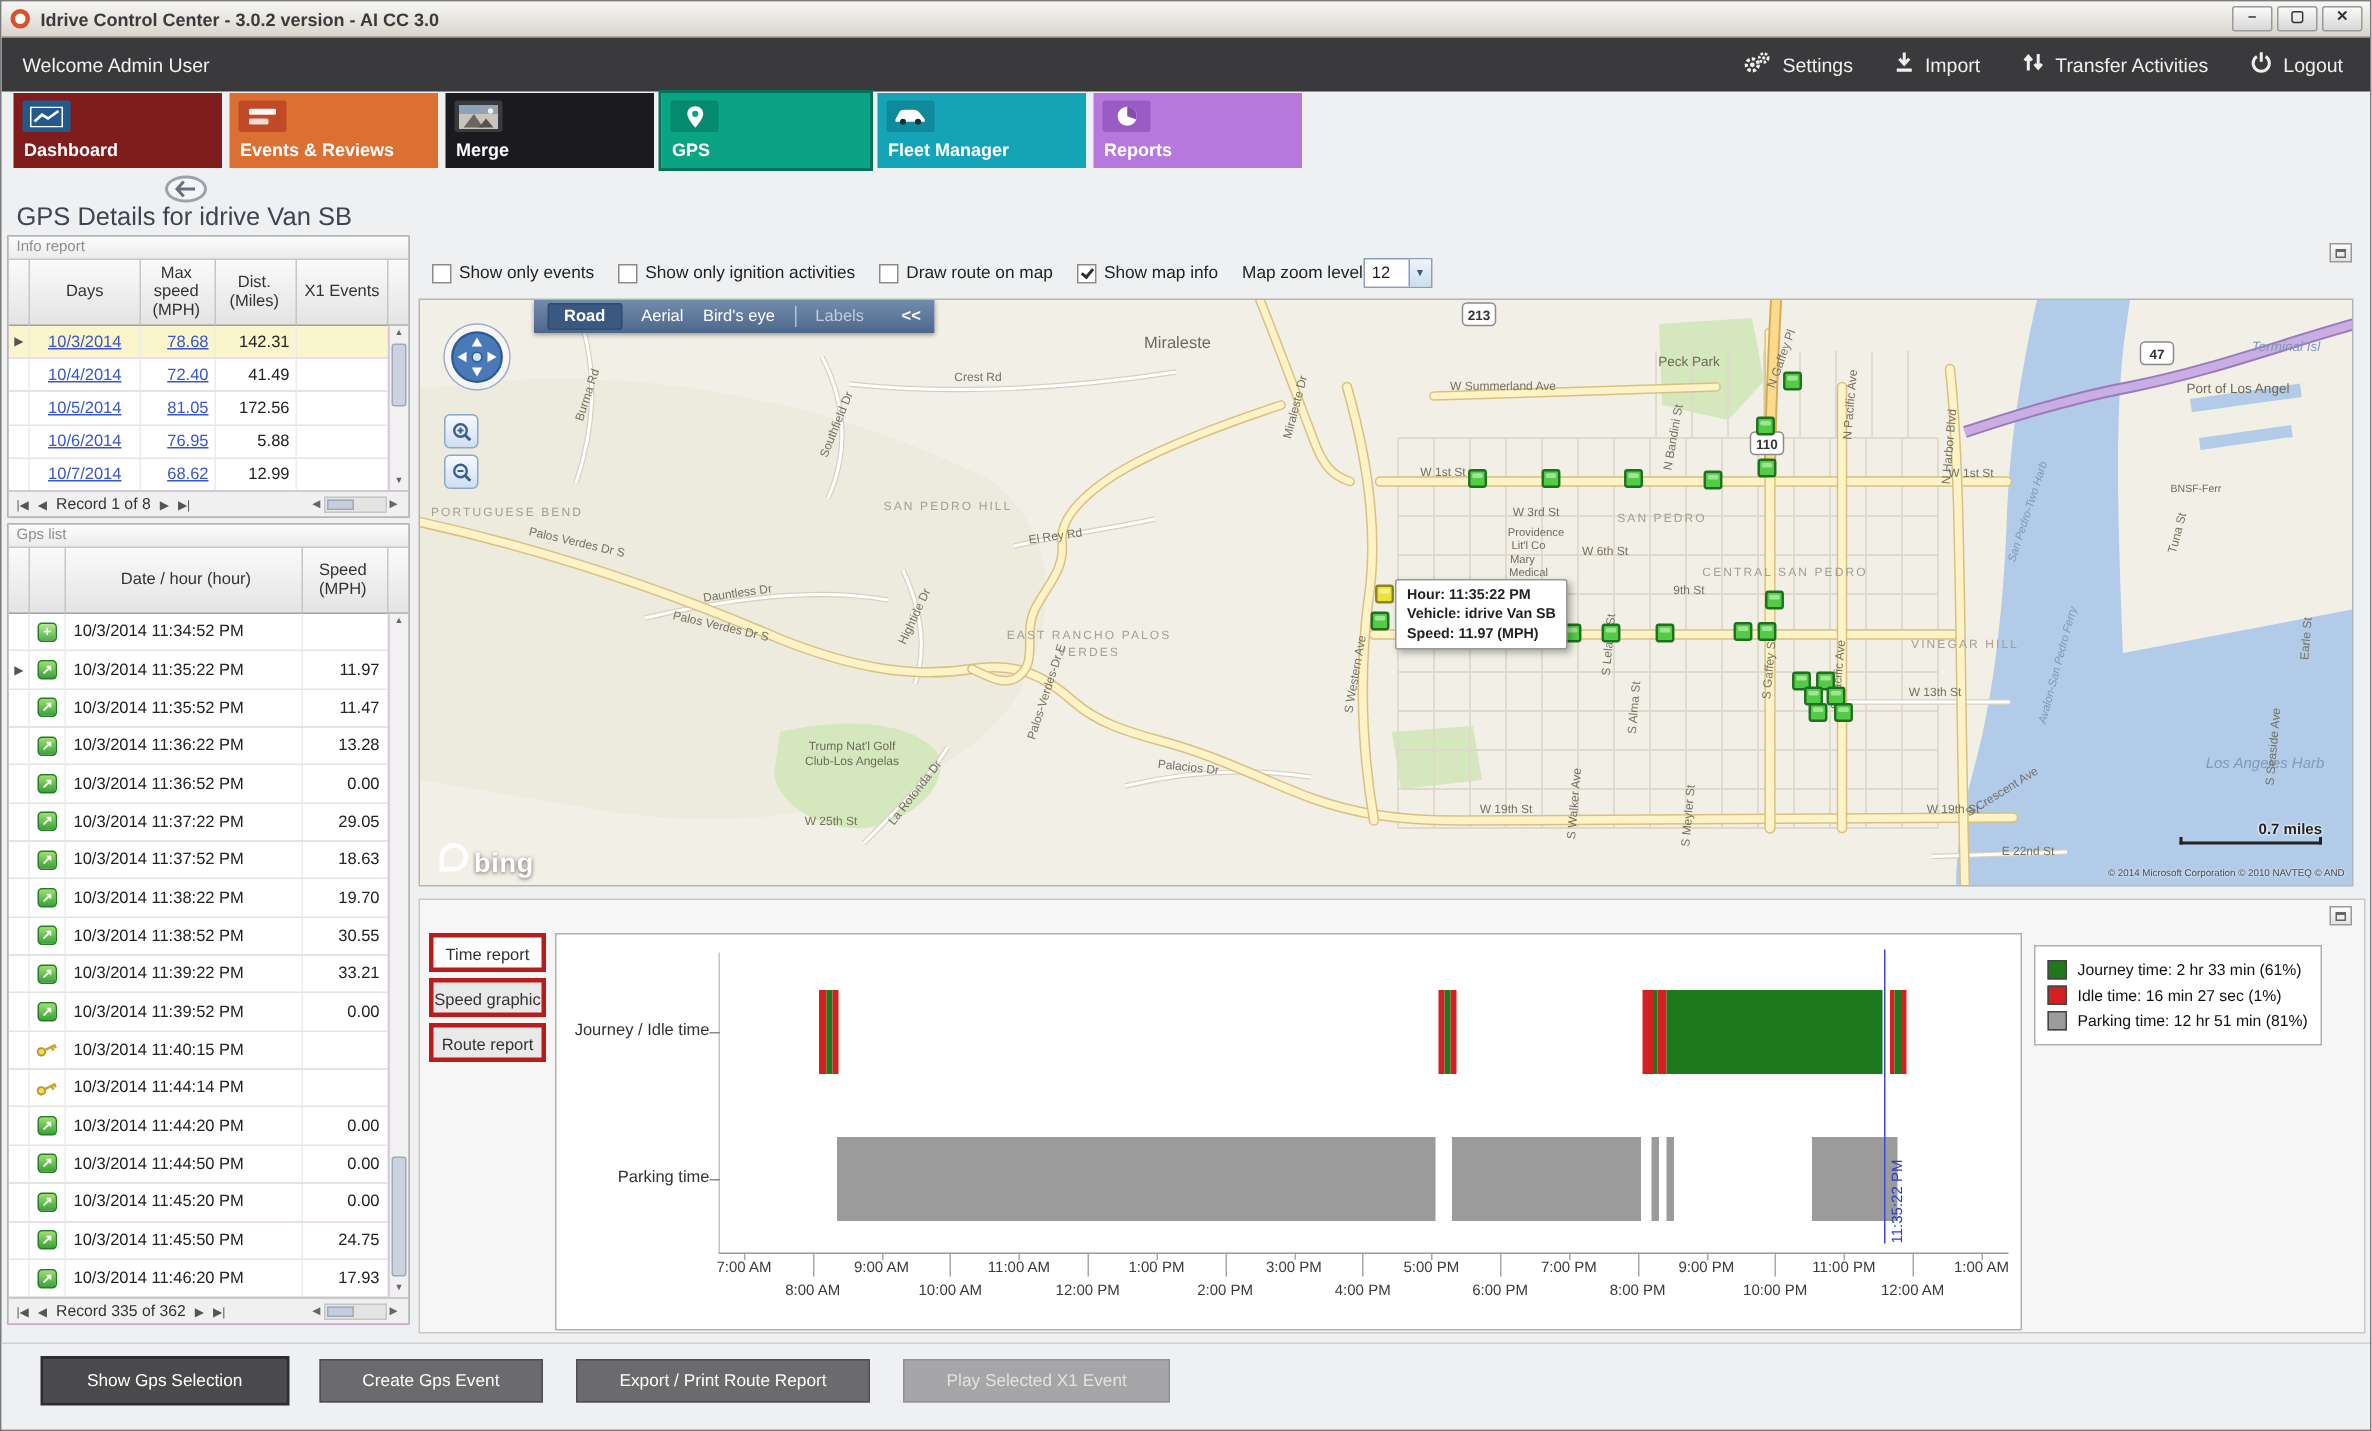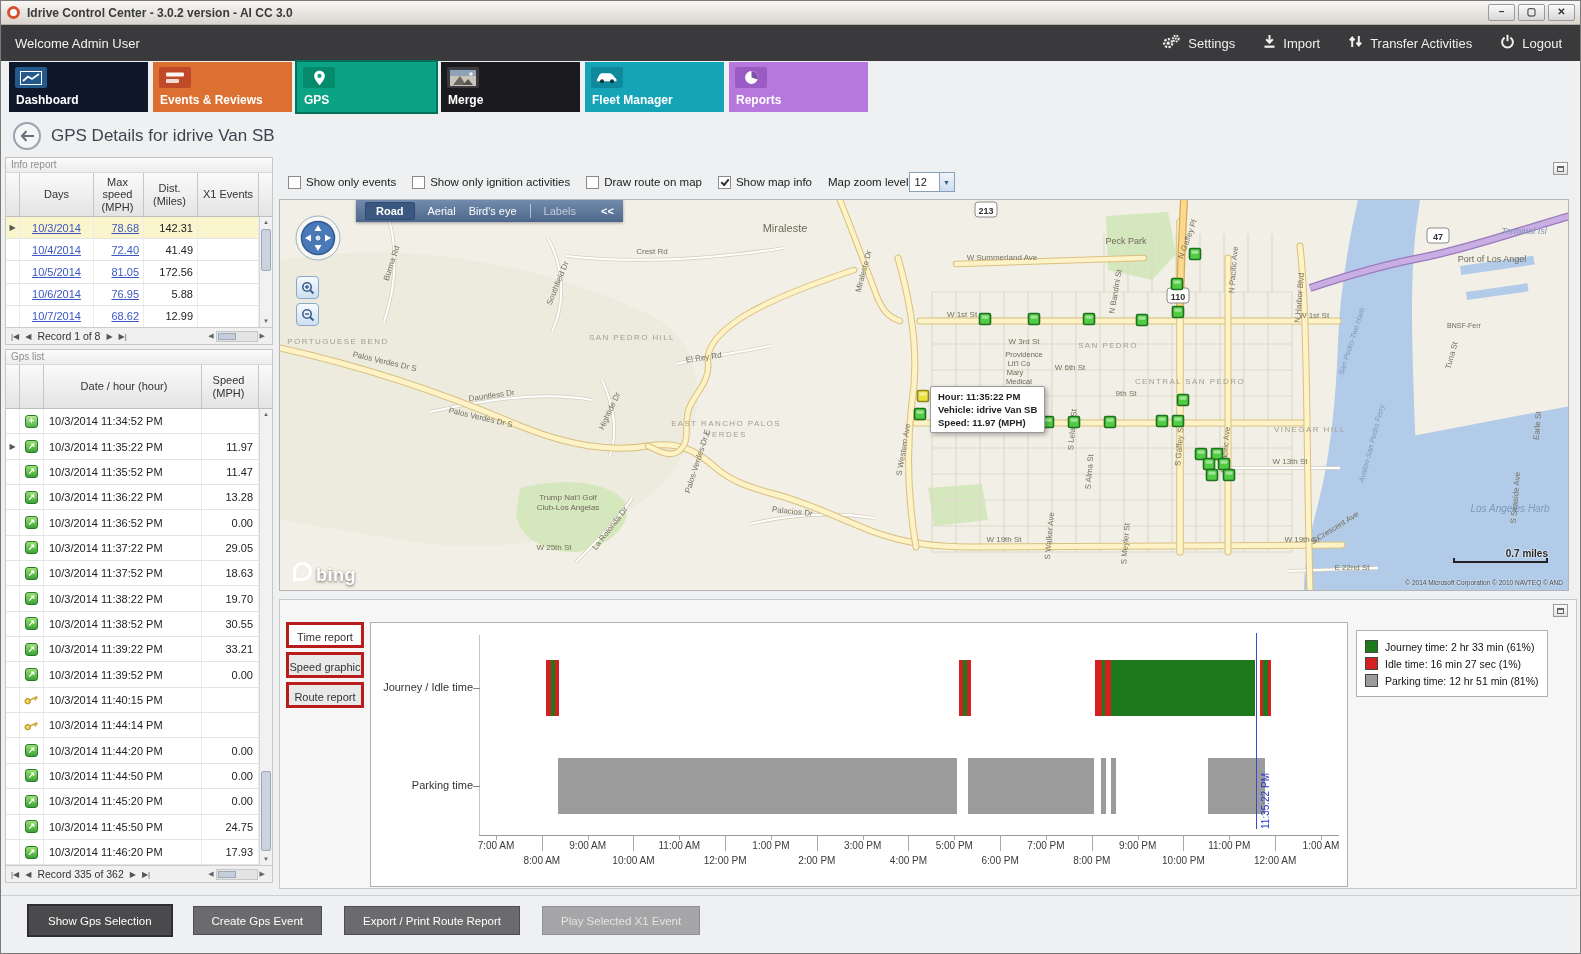--- a/index.html
+++ b/index.html
@@ -16,21 +16,21 @@
   .welcome{margin-left:14px;font-size:13px;color:#f2f2f2;}
   .topactions{margin-left:auto;display:flex;align-items:center;gap:28px;margin-right:18px;}
   .taction{display:flex;align-items:center;gap:7px;font-size:13px;color:#f0f0f0;}
   
   .tiles{position:absolute;left:8px;top:61px;display:flex;gap:5px;}
   .tile{width:139px;height:50px;position:relative;color:#fff;}
   .tile.selected{outline:2px solid #04715a;}
   .tile-icon{position:absolute;left:6px;top:5px;width:32px;height:21px;display:flex;align-items:center;justify-content:center;border-radius:2px;}
   .tile-label{position:absolute;left:7px;bottom:5px;font-size:12px;font-weight:bold;white-space:nowrap;}
   
-  .pagetitle-row{position:absolute;left:0;top:116px;height:38px;display:flex;align-items:center;}
+  .pagetitle-row{position:absolute;left:0;top:116px;height:38px;display:flex;align-items:center;flex-direction:column;}
   .backbtn{width:28px;height:28px;border:2px solid #9aa2ae;border-radius:50%;margin-left:12px;display:flex;align-items:center;justify-content:center;background:#f3f5f6;}
   .page-title{margin-left:10px;font-size:17px;color:#3e4450;}
   
   .panel{position:absolute;background:#a21caf;border:1px solid #c6c6c6;}
   .panel-label{position:absolute;left:0;right:0;top:0;height:15px;background:linear-gradient(#fcfcfc,#ececec);border-bottom:1px solid #d8d8d8;font-size:10px;color:#8e8e8e;padding:1px 5px;}
   .ghead{position:absolute;left:0;top:15px;right:0;height:44px;display:flex;background:linear-gradient(#fafafa,#e4e4e4);border-bottom:1px solid #bebebe;}
   .gh{border-right:1px solid #c6c6c6;font-size:11px;color:#333;display:flex;align-items:center;justify-content:center;text-align:center;padding:2px;line-height:1.15;}
   .gbody{position:absolute;left:0;top:59px;right:13px;bottom:17px;overflow:hidden;}
   .gridrow{display:flex;border-bottom:1px solid #e4e4e4;background:#fff;align-items:stretch;}
   .irow{height:22.2px;} .grow{height:25.35px;}
@@ -100,21 +100,21 @@
   .axisv{position:absolute;width:1px;background:#c4c4c4;}
   .tickline{position:absolute;width:1px;background:#a8a8a8;}
   .tlab{position:absolute;font-size:10px;color:#3a3a3a;transform:translateX(-50%);white-space:nowrap;}
   .cursor{position:absolute;width:1px;top:10px;height:196px;background:#3a4ad0;}
   .cursorlab{position:absolute;color:#2a3ad0;font-size:10px;white-space:nowrap;transform-origin:0 0;transform:rotate(-90deg);}
   .legend{position:absolute;left:1076px;top:30px;width:192px;background:#fff;border:1px solid #b0b0b0;padding:5px 8px;}
   .litem{display:flex;align-items:center;gap:7px;font-size:10.5px;color:#111;margin:4px 0;white-space:nowrap;}
   .lsw{width:13px;height:13px;border:1px solid #444;flex:0 0 13px;}
   
   #footer-bar{position:absolute;left:0;right:0;top:894px;bottom:0;background:#eef0f1;border-top:1px solid #cdd0d3;display:flex;align-items:flex-start;}
-  .fbtn{height:29px;margin-top:10px;display:flex;align-items:center;padding:0 18px;font-size:11.5px;color:#fff;background:#6b6b6d;border:1px solid #4e4e52;margin-left:22px;}
+  .fbtn{height:29px;margin-top:10px;display:flex;align-items:center;padding:0 28px;font-size:11.5px;color:#fff;background:#6b6b6d;border:1px solid #4e4e52;margin-left:22px;}
   .fbtn.focused{background:#4a4a4c;box-shadow:0 0 0 2px #2e2e30;margin-left:28px;}
   .fbtn.disabled{background:#a6a6a8;color:#e2e2e2;border-color:#909094;}
 </style>
 </head>
 <body>
 
 <div class="window">
 
   <div class="titlebar">
     <span class="applogo"></span>
@@ -156,58 +156,58 @@
           <span><svg width="15" height="15" viewBox="0 0 15 15">
               <path d="M4.6 3.6 A5.4 5.4 0 1 0 10.4 3.6" fill="none" stroke="#f0f0f0" stroke-width="2"></path>
               <path d="M7.5 0.8 V7.2" stroke="#f0f0f0" stroke-width="2"></path>
             </svg></span>
           <span>Logout</span>
         </div>
       </div>
   </div>
 
   <div class="tiles">
-      <div class="tile" style="background: #0f172a;">
+      <div class="tile" style="background: #7f1d1d;">
         <span class="tile-icon" style="background: rgb(36, 89, 140);">
           <svg width="22" height="14" viewBox="0 0 22 14">
             <rect x="0.5" y="0.5" width="21" height="13" fill="none" stroke="#fff"></rect>
             <polyline points="3,10 8,5.5 12,8 19,3" fill="none" stroke="#fff" stroke-width="1.8"></polyline>
           </svg>
         </span>
         <span class="tile-label">Dashboard</span>
       </div>
       <div class="tile" style="background: rgb(220, 112, 50);">
         <span class="tile-icon" style="background: rgb(192, 74, 40);">
           <svg width="20" height="14" viewBox="0 0 20 14">
             <rect x="1" y="1.5" width="18" height="4" rx="1" fill="#fff" opacity="0.95"></rect>
             <rect x="1" y="8" width="13" height="4" rx="1" fill="#fff" opacity="0.8"></rect>
           </svg>
         </span>
         <span class="tile-label">Events &amp; Reviews</span>
-      </div>
-      <div class="tile selected" style="background: rgb(10, 163, 131);">
-        <span class="tile-icon" style="background: rgb(6, 138, 110);">
-          <svg width="13" height="16" viewBox="0 0 13 16">
-            <path d="M6.5 0.8 C9.6 0.8 11.8 3 11.8 5.9 C11.8 9.6 6.5 15.2 6.5 15.2 C6.5 15.2 1.2 9.6 1.2 5.9 C1.2 3 3.4 0.8 6.5 0.8 Z" fill="#fff"></path>
-            <circle cx="6.5" cy="5.9" r="2.1" fill="#0aa383"></circle>
-          </svg>
-        </span>
-        <span class="tile-label">GPS</span>
       </div>
       <div class="tile" style="background: rgb(27, 27, 31);">
         <span class="tile-icon" style="background: rgb(58, 58, 62);">
           <svg width="26" height="16" viewBox="0 0 26 16">
             <rect width="26" height="16" fill="#c9c5bc"></rect>
             <rect width="26" height="6" fill="#8fa3b8"></rect>
             <polygon points="3,15 10,6 16,15" fill="#6b675f"></polygon>
             <polygon points="13,15 18,9 23,15" fill="#57534b"></polygon>
             <circle cx="21" cy="4" r="1.8" fill="#f4f1e8"></circle>
           </svg>
         </span>
         <span class="tile-label">Merge</span>
+      </div>
+      <div class="tile selected" style="background: rgb(10, 163, 131);">
+        <span class="tile-icon" style="background: rgb(6, 138, 110);">
+          <svg width="13" height="16" viewBox="0 0 13 16">
+            <path d="M6.5 0.8 C9.6 0.8 11.8 3 11.8 5.9 C11.8 9.6 6.5 15.2 6.5 15.2 C6.5 15.2 1.2 9.6 1.2 5.9 C1.2 3 3.4 0.8 6.5 0.8 Z" fill="#fff"></path>
+            <circle cx="6.5" cy="5.9" r="2.1" fill="#0aa383"></circle>
+          </svg>
+        </span>
+        <span class="tile-label">GPS</span>
       </div>
       <div class="tile" style="background: rgb(21, 163, 184);">
         <span class="tile-icon" style="background: rgb(15, 138, 156);">
           <svg width="24" height="13" viewBox="0 0 24 13">
             <path d="M2 8.5 L4.5 3.8 C5 2.8 6 2.2 7.5 2.2 L14 2.2 C15.8 2.2 17 2.9 18.2 4.4 L21.5 8.5 L21.5 10.2 L2 10.2 Z" fill="#fff"></path>
             <circle cx="7" cy="10.2" r="2" fill="#0f3038"></circle>
             <circle cx="17" cy="10.2" r="2" fill="#0f3038"></circle>
           </svg>
         </span>
         <span class="tile-label">Fleet Manager</span>

